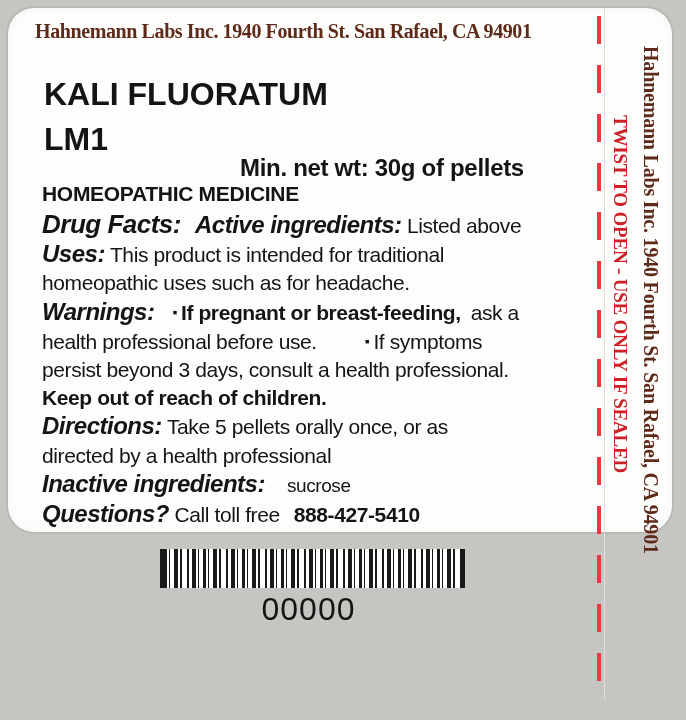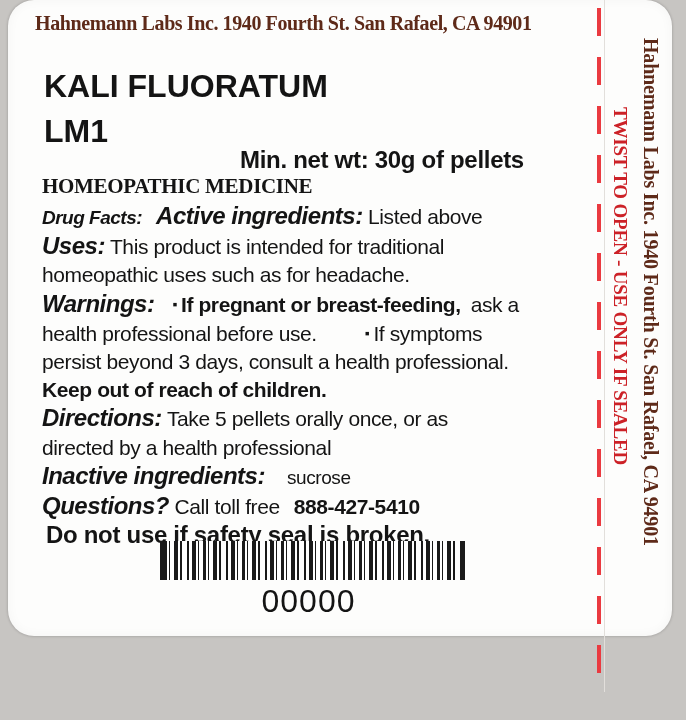--- a/index.html
+++ b/index.html
@@ -3,50 +3,50 @@
 <meta charset="utf-8">
 <style>
   html,body{margin:0;padding:0;}
   body{
     width:686px;height:720px;position:relative;overflow:hidden;
     background:#c7c5c2;
     font-family:"Liberation Sans",sans-serif;
     color:#141414;
   }
   .label{
-    position:absolute;left:8px;top:0;width:664px;height:636px;
+    position:absolute;left:8px;top:8px;width:664px;height:524px;
     background:#fdfdfc;border-radius:26px;
     box-shadow:0 0 3px rgba(0,0,0,.25), inset 0 0 12px rgba(0,0,0,.04);
   }
   
   .address{
     position:absolute;left:27px;top:12px;
     font-family:"Liberation Serif",serif;font-weight:bold;
     font-size:20px;letter-spacing:-0.4px;color:#5e2a19;white-space:nowrap;
   }
   
   .title{
     position:absolute;left:36px;top:52px;
     font-weight:bold;font-size:32px;line-height:45px;white-space:nowrap;margin-top:12px;
   }
   .netwt{
     position:absolute;left:232px;top:131px;
     font-weight:bold;font-size:24px;white-space:nowrap;letter-spacing:-0.3px;margin-top:15px;
   }
   .category{
     position:absolute;left:34px;top:174px;
-    font-weight:bold;font-size:21px;letter-spacing:-0.3px;white-space:nowrap;font-family:Liberation Serif, serif;
+    font-weight:bold;font-size:21px;letter-spacing:-0.3px;white-space:nowrap;
   }
   
   .facts{
     position:absolute;left:34px;top:202px;
     font-size:21px;line-height:28.2px;letter-spacing:-0.4px;
   }
   .facts .line{white-space:nowrap;}
-  .h1{font-weight:bold;font-style:italic;font-size:19px;letter-spacing:-0.5px;}
+  .h1{font-weight:bold;font-style:italic;font-size:26px;letter-spacing:-0.5px;}
   .h{font-weight:bold;font-style:italic;font-size:24px;letter-spacing:-0.5px;}
   .b{font-weight:bold;}
   .small{font-size:19px;}
   .bullet{font-size:14px;vertical-align:3px;margin-right:4px;}
   .gap10{display:inline-block;width:10px;}
   .gap14{display:inline-block;width:14px;}
   .gap18{display:inline-block;width:18px;}
   .gap22{display:inline-block;width:22px;}
   .gap48{display:inline-block;width:48px;}
   .seal{font-size:24px;font-weight:bold;letter-spacing:-0.3px;margin-left:4px;}
@@ -136,23 +136,20 @@
     <div class="line">
       <span>directed by a health professional</span>
     </div>
     <div class="line">
       <span class="h">Inactive ingredients:</span><span class="gap22"></span><span class="small">sucrose</span>
     </div>
     <div class="line">
       <span class="h">Questions?</span>
       <span>Call toll free</span><span class="gap14"></span><span class="b">888-427-5410</span>
     </div>
-    <div class="line">
-      <span class="seal">Do not use if safety seal is broken.</span>
-    </div>
   </div>
 
   <div class="barcode"></div>
   <div class="barcode-number">00000</div>
 
   <div class="crease"></div>
   <div class="perforation"></div>
 
   <div class="vert side-warning">TWIST TO OPEN - USE ONLY IF SEALED</div>
   <div class="vert side-address">Hahnemann Labs Inc. 1940 Fourth St. San Rafael, CA 94901</div>

